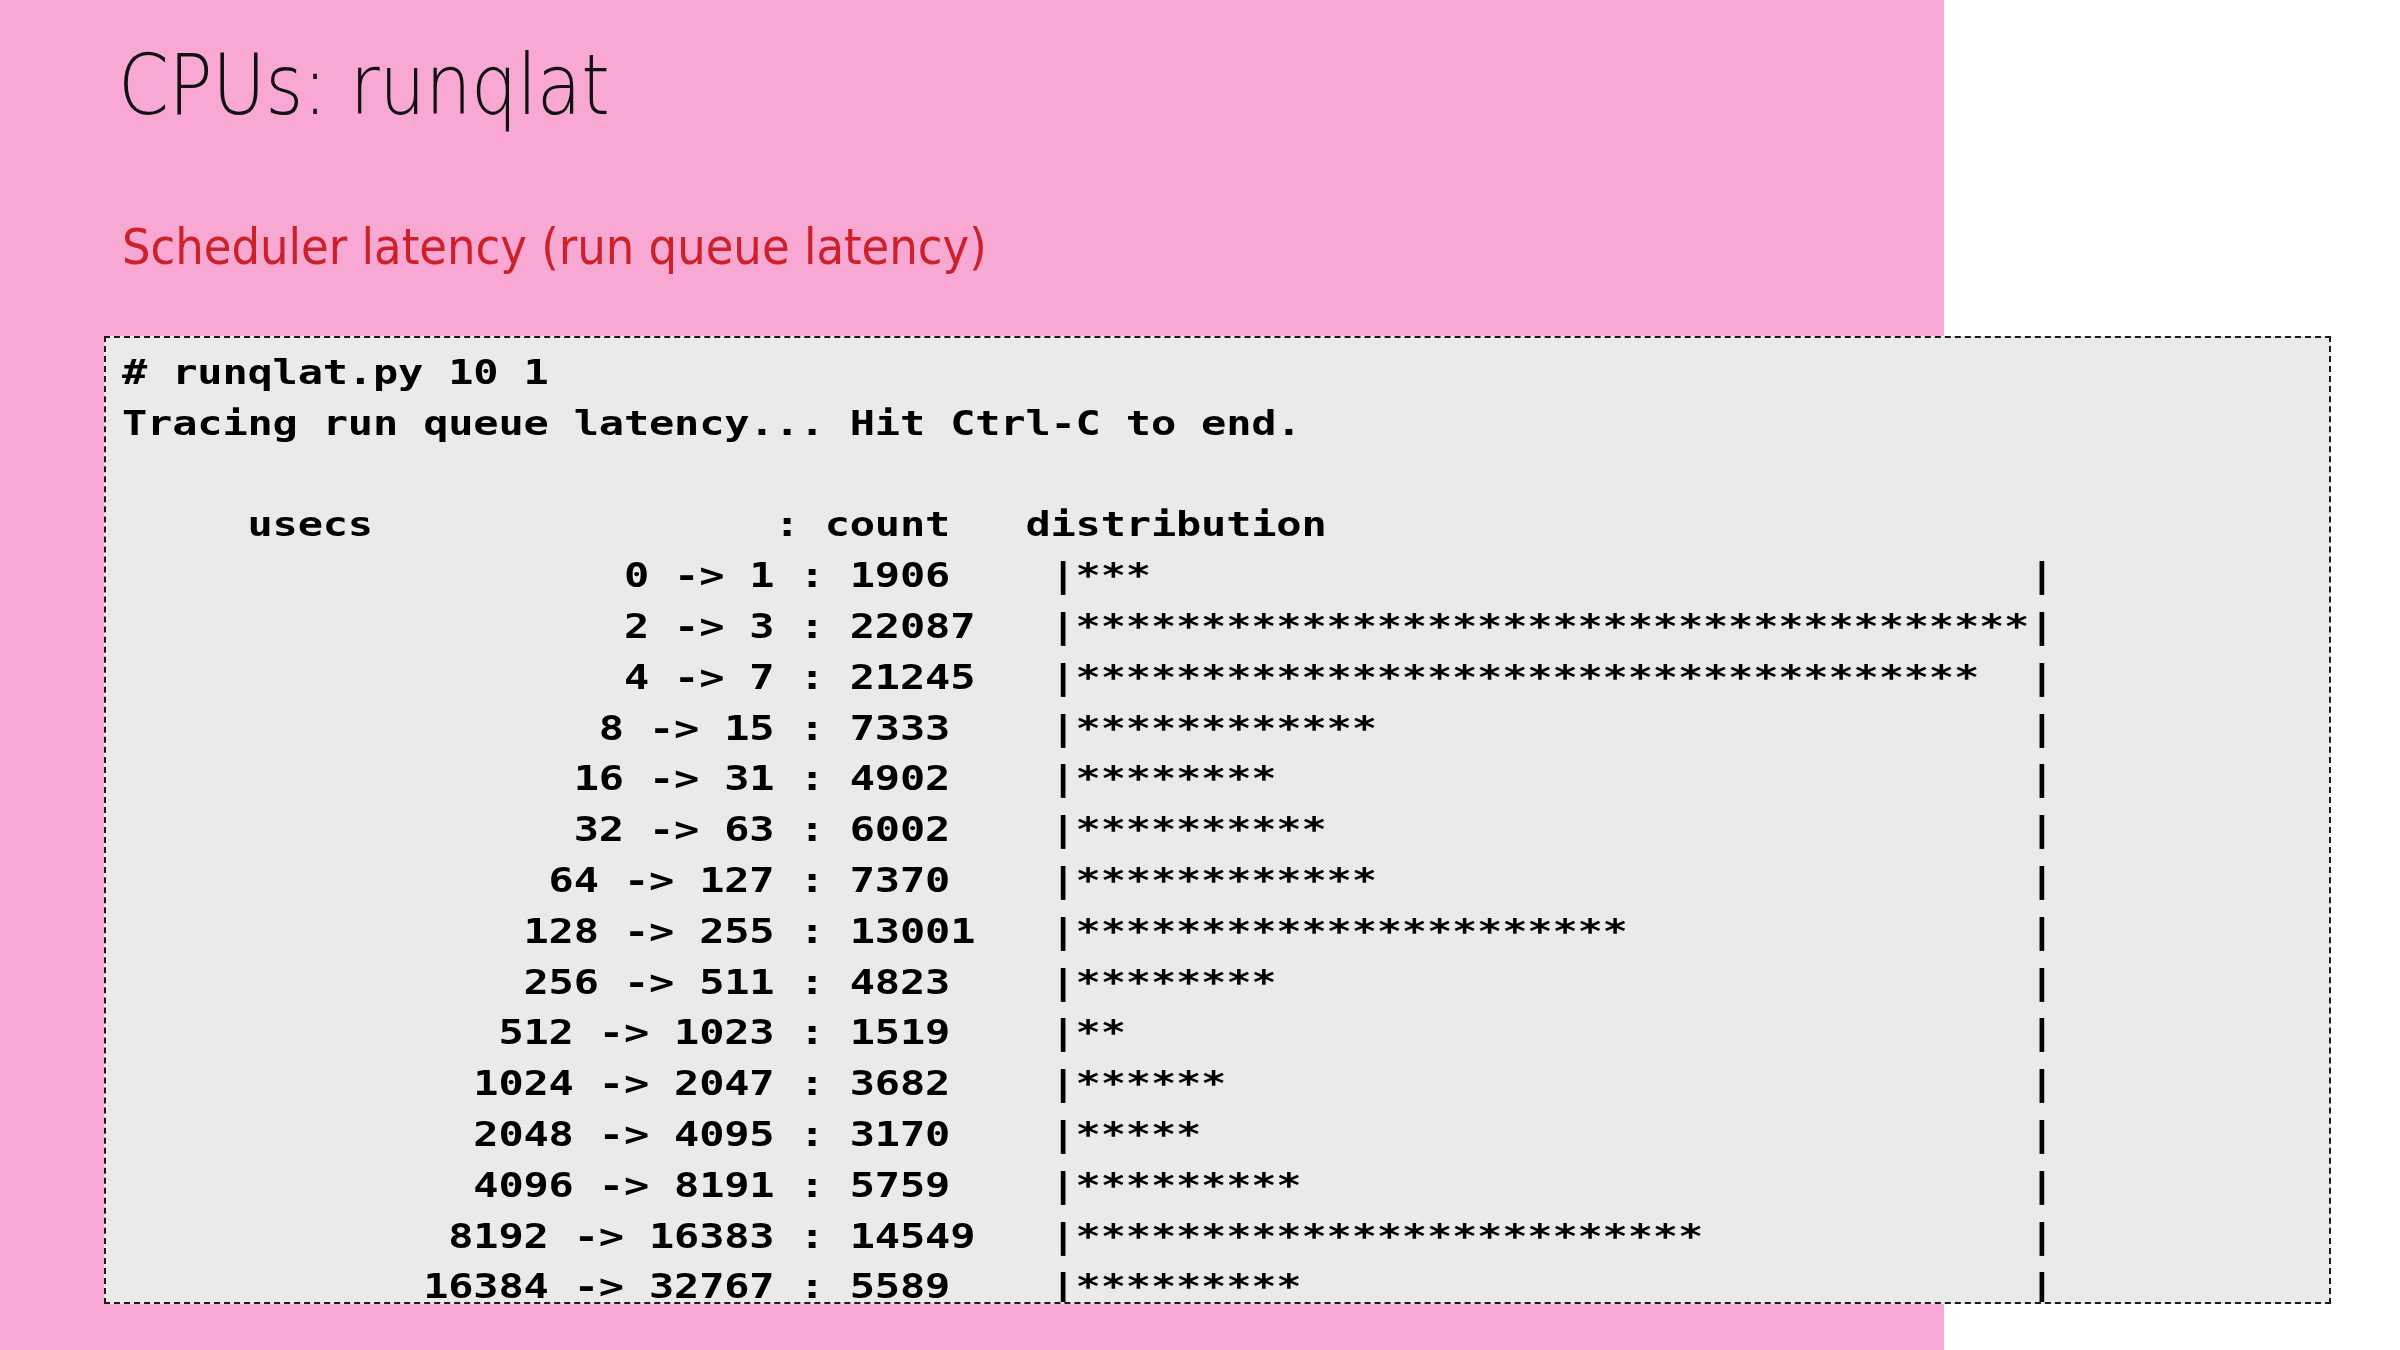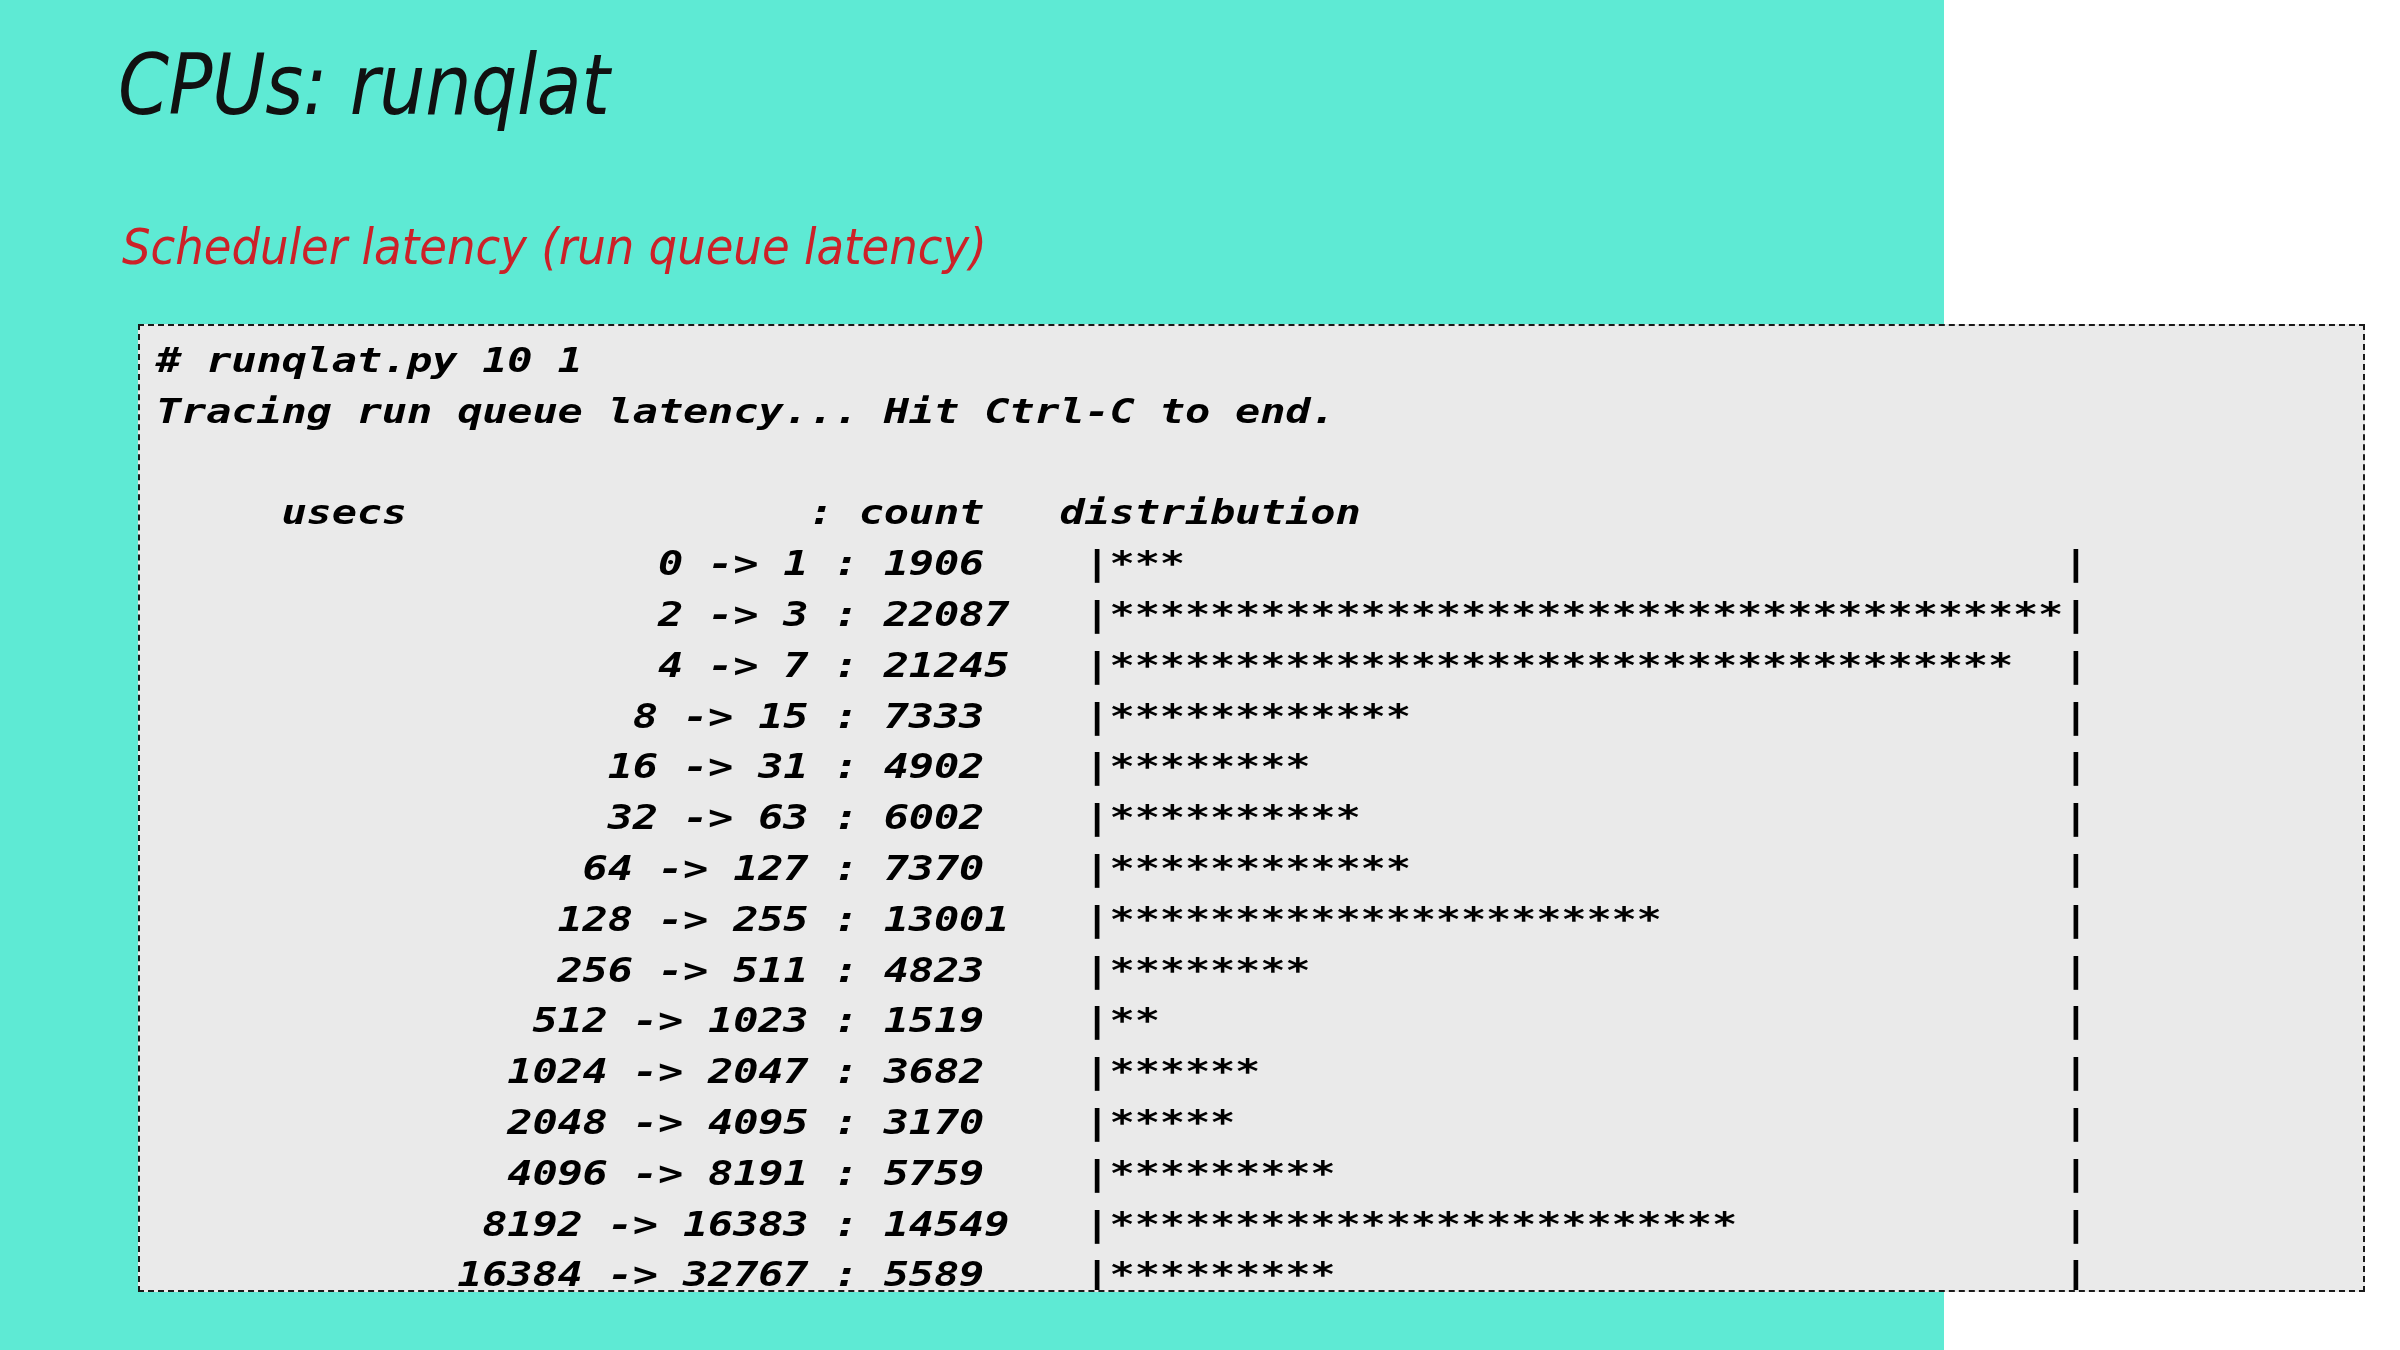--- a/index.html
+++ b/index.html
@@ -11,22 +11,21 @@
     width: 2400px;
     height: 1350px;
     overflow: hidden;
     font-family: "Liberation Sans", sans-serif;
   }
 
   #slide {
     position: relative;
     width: 1944px;
     height: 1350px;
-    background: #5eead4;
-    font-style: italic;
+    background: #f9a8d4;
   }
 
   
   #slide-title {
     position: absolute;
     left: 118px;
     top: 44px;
     font-family: "DejaVu Sans", sans-serif;
     font-weight: 300;
     font-size: 83px;
@@ -50,28 +49,27 @@
     color: #CC2128;
     white-space: nowrap;
     transform: scaleX(0.90);
     transform-origin: left top;
   }
 
   
   #terminal-box {
     position: absolute;
     left: 104px;
-    top: 324px;
+    top: 336px;
     width: 2227px;
     height: 968px;
     background: #EAEAEA;
     border: 2px dashed #1a1a1a;
     box-sizing: border-box;
     overflow: hidden;
-    margin-left: 34px;
   }
 
   #terminal-output {
     position: absolute;
     left: 16px;
     top: 9px;
     margin: 0;
     font-family: "DejaVu Sans Mono", "Liberation Mono", monospace;
     font-weight: bold;
     font-size: 34px;

